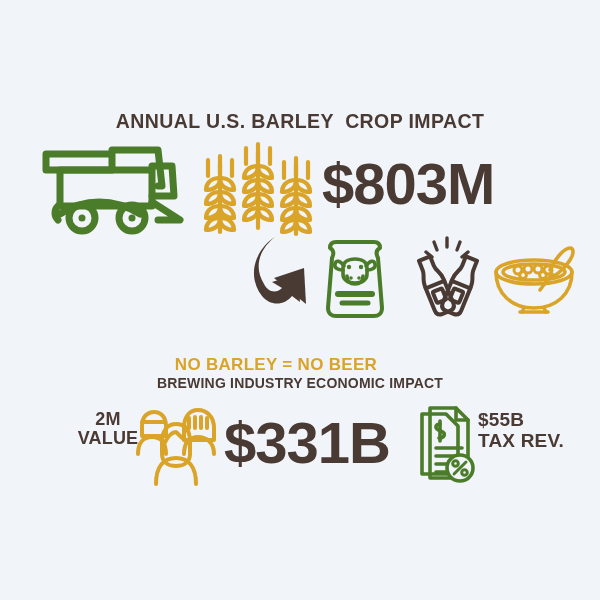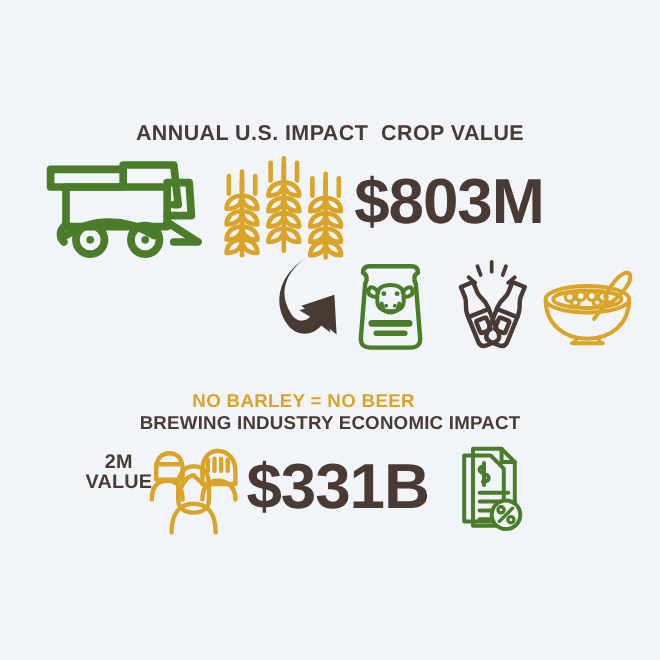--- a/index.html
+++ b/index.html
@@ -51,21 +51,21 @@
     font-weight: bold;
     letter-spacing: 0.3px;
     color: #d9a428;
   }
   .subtitle {
     position: absolute;
     left: 0;
     top: 375px;
     width: 600px;
     text-align: center;
-    font-size: 17px;
+    font-size: 14px;
     font-weight: bold;
     letter-spacing: 0.2px;
     color: #4a3a34;
   }
   .stat-label {
     font-size: 18px;
     font-weight: bold;
     color: #4a3a34;
     line-height: 1.05;
     letter-spacing: 0.2px;
@@ -77,21 +77,21 @@
     line-height: 1.1;
     letter-spacing: 0.2px;
   }
   svg { display: block; overflow: visible; }
 </style>
 </head>
 <body>
 
 <div class="stage">
 
-  <div class="title-main">ANNUAL U.S. IMPACT  CROP VALUE</div>
+  <div class="title-main">ANNUAL U.S. BARLEY  CROP IMPACT</div>
 
   <div class="abs" style="left:40px; top:140px;">
     <svg width="160" height="90" viewBox="0 0 160 90">
       <g fill="none" stroke="#4a7c29" stroke-width="7" stroke-linecap="round" stroke-linejoin="round">
 
         <path d="M6 14 H72 V30 H6 Z"></path>
 
         <path d="M72 10 H118 L122 46 H118"></path>
 
         <path d="M20 30 H112 V66 H20 Z"></path>
@@ -309,14 +309,18 @@
 
       <circle cx="42" cy="64" r="13" fill="#f1f4f9" stroke="#4a7c29" stroke-width="3.6"></circle>
       <g fill="none" stroke="#4a7c29" stroke-width="3" stroke-linecap="round">
         <path d="M36 70 L48 58"></path>
         <circle cx="37.5" cy="59.5" r="2.8"></circle>
         <circle cx="46.5" cy="68.5" r="2.8"></circle>
       </g>
     </svg>
   </div>
 
+  <div class="abs tax-label" style="left:478px; top:410px;">
+    <div>$55B</div>
+    <div>TAX REV.</div>
+  </div>
 
 </div>
 
 </body></html>

